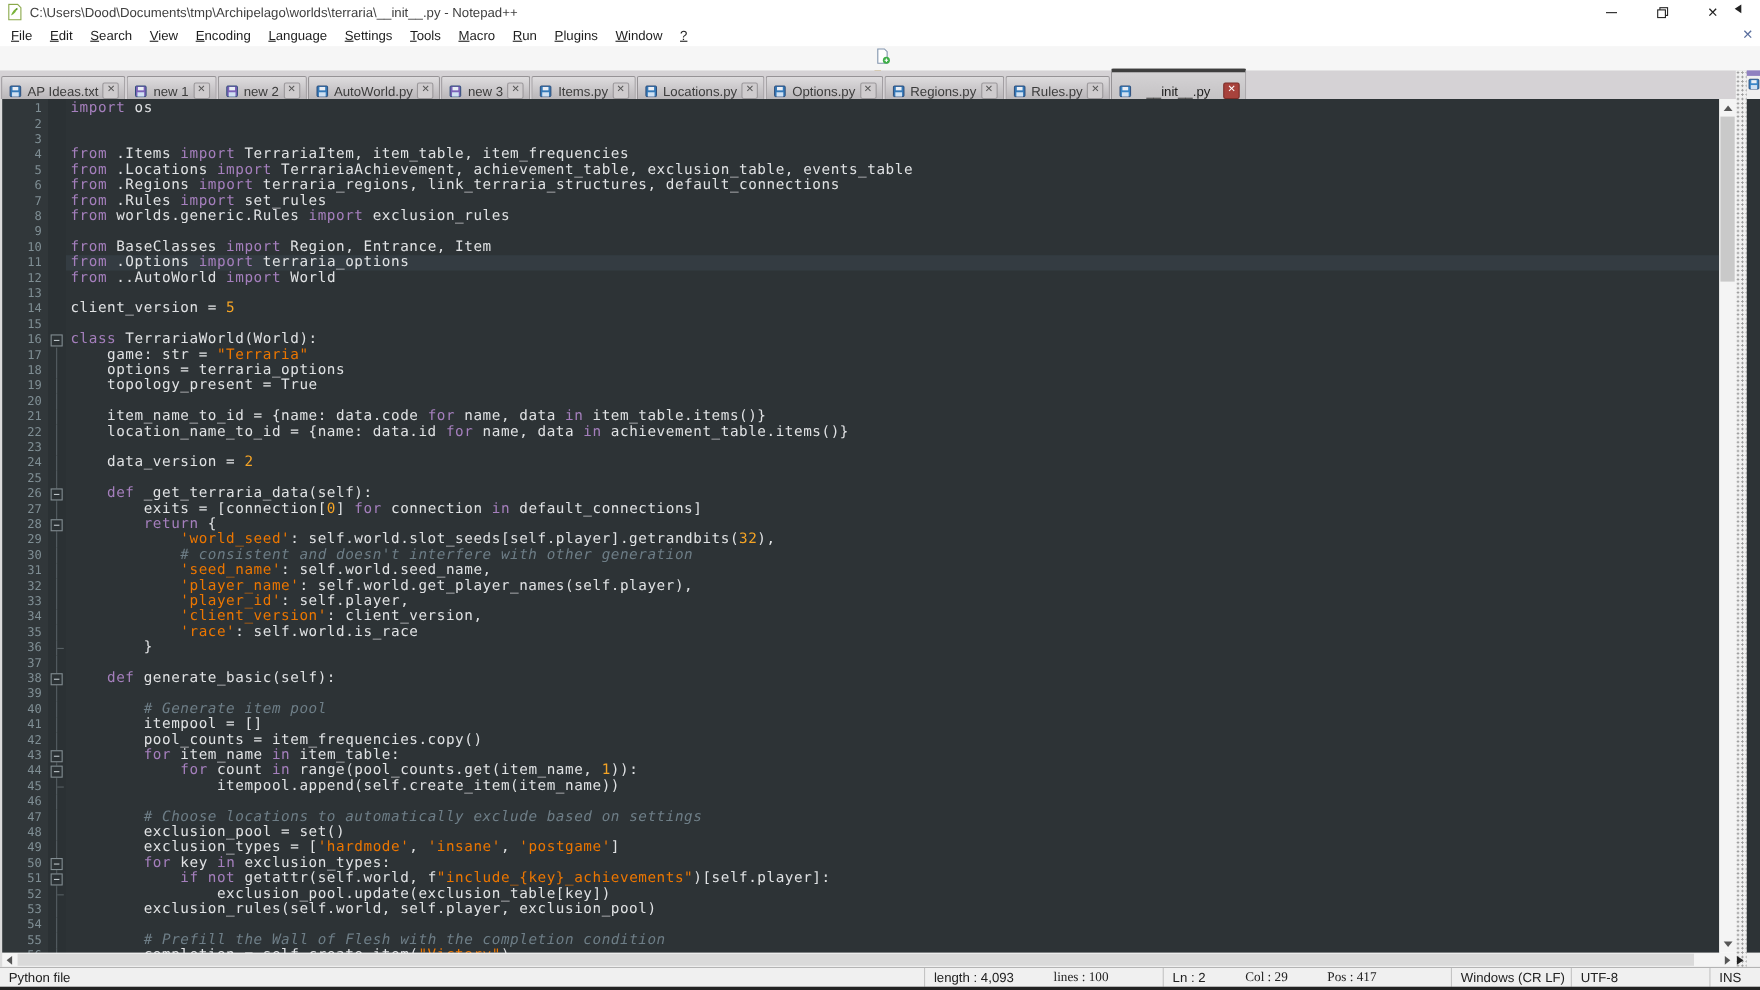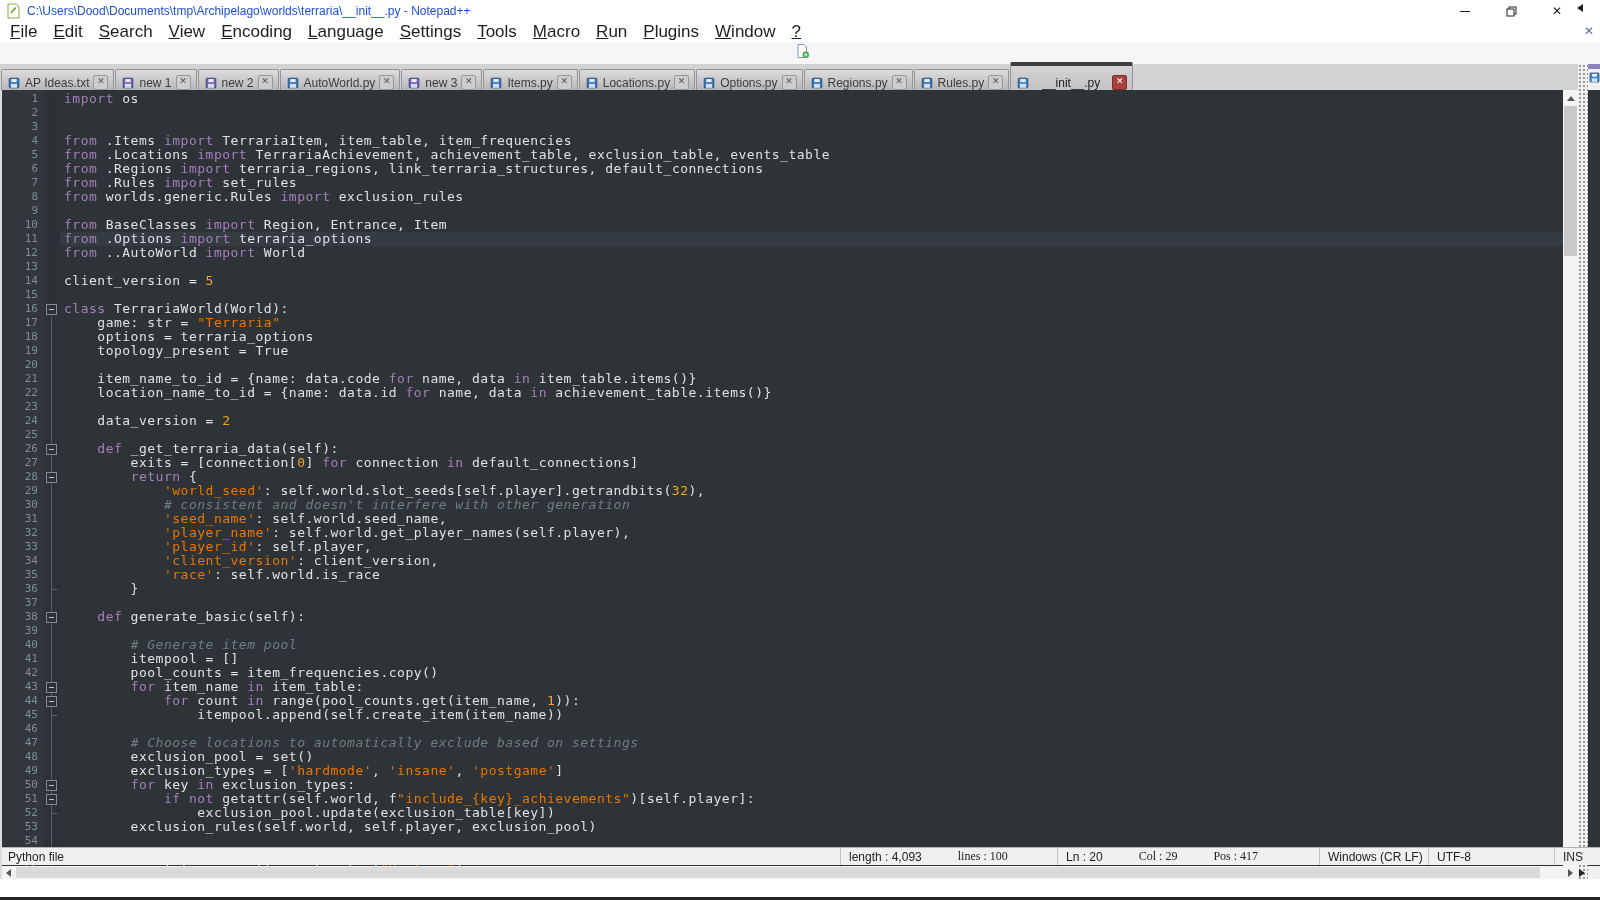--- a/index.html
+++ b/index.html
@@ -1,28 +1,28 @@
 <!DOCTYPE html>
 <html style="--keyword: #a57fbd; --string: #ec7600; --number: #f5a425; --comment: #6e7e87; --text: #e0e2e4; --editor-bg: #2d3336; --gutter-bg: #31373a; --active-close: #a8423c;"><head>
 <meta charset="utf-8">
 <style>
   html,body{margin:0;padding:0;}
   body{width:1600px;height:900px;position:relative;overflow:hidden;background:#fff;
        font-family:"Liberation Sans",sans-serif;-webkit-font-smoothing:antialiased;}
   
   #titlebar{position:absolute;top:0;left:0;right:0;height:22px;background:#fff;display:flex;align-items:center;}
   #titlebar .appicon{margin:0 6px 0 5px;width:16px;height:16px;}
-  #titlebar .title{font-size:12px;color:#1d4ed8;}
+  #titlebar .title{font-size:12px;color:#404040;}
   #wincontrols{position:absolute;right:20px;top:0;height:22px;display:flex;}
   .winbtn{width:46px;height:22px;display:flex;align-items:center;justify-content:center;color:#222;font-size:11px;}
   .minbar{width:10px;height:1px;background:#222;}
   .closex{font-size:12px;line-height:1;}
   
   #menubar{position:absolute;top:22px;left:0;right:0;height:20px;background:#fff;display:flex;align-items:center;padding-left:2px;}
-  .menu-item{font-size:17px;color:#1e1e1e;padding:2px 8px;}
+  .menu-item{font-size:12px;color:#1e1e1e;padding:2px 8px;}
   .menu-item u{text-decoration:underline;}
   #menuclose{position:absolute;right:6px;top:24px;font-size:12px;color:#5a6f9e;}
   
   #toolbar{position:absolute;top:42px;left:0;right:0;height:22px;background:#f6f6f6;display:flex;align-items:center;padding-left:4px;flex-direction:column;}
   .tbtn{width:19px;height:19px;display:flex;align-items:center;justify-content:center;border:1px solid transparent;border-radius:2px;}
   .tbtn svg{display:block;}
   .tbtn.pressed{background:#d6e6f5;border:1px solid #86b7e2;}
   .tsep{width:1px;height:16px;background:#c8c8c8;margin:0 3px;}
   
   #tabbar{position:absolute;top:64px;left:0;right:0;height:26px;background:#d5d2d5;display:flex;align-items:flex-end;padding-left:1px;}
@@ -68,21 +68,21 @@
   #hthumb{position:absolute;left:16px;top:1px;height:11px;width:1524px;background:#dadada;}
   #splitter{position:absolute;top:64px;left:1578px;width:10px;height:815px;background:#f0f0f0;
             background-image:radial-gradient(#9a9a9a 0.8px,transparent 0.9px);background-size:4px 4px;}
   #splitter .sbot{position:absolute;bottom:2px;left:1px;width:0;height:0;border:4px solid transparent;border-left:6px solid #222;}
   
   #sliver{position:absolute;top:64px;left:1588px;width:12px;height:815px;background:#f0f0f0;}
   #sliver .band{position:absolute;top:0;left:0;right:0;height:5px;background:#8f80c0;}
   #sliver .tabbit{position:absolute;top:6px;left:0;}
   #sliver .dark{position:absolute;top:26px;left:0;right:0;height:776px;background:#2d3336;}
   
-  #statusbar{position:absolute;top:847px;left:0;right:0;height:18px;background:#f0f0f0;border-top:1px solid #b4b4b4;
+  #statusbar{position:absolute;top:879px;left:0;right:0;height:18px;background:#f0f0f0;border-top:1px solid #b4b4b4;
              display:flex;align-items:center;font-size:12px;color:#222;box-sizing:border-box;}
   .spanel{height:100%;display:flex;align-items:center;padding:0 8px;box-sizing:border-box;border-left:1px solid #c4c4c4;white-space:pre;}
   .spanel:first-child{border-left:none;}
   .gap18{margin-left:36px;font-family:Liberation Serif, serif;}
   #bottomstrip{position:absolute;top:897px;left:0;right:0;height:3px;background:#232323;}
 </style>
 </head>
 <body>
 
 <div id="titlebar">
@@ -816,21 +816,21 @@
 </div>
 
 <div id="statusbar">
   <div class="spanel" style="width:840px">
     <span>Python file</span>
   </div>
   <div class="spanel" style="width:217px">
     <span>length : 4,093</span><span class="gap18">lines : 100</span>
   </div>
   <div class="spanel" style="width:262px">
-    <span>Ln : 20</span><span class="gap18">Col : 29</span><span class="gap18">Pos : 417</span>
+    <span>Ln : 2</span><span class="gap18">Col : 29</span><span class="gap18">Pos : 417</span>
   </div>
   <div class="spanel" style="width:109px">
     <span>Windows (CR LF)</span>
   </div>
   <div class="spanel" style="width:126px">
     <span>UTF-8</span>
   </div>
   <div class="spanel" style="flex:1">
     <span>INS</span>
   </div>

